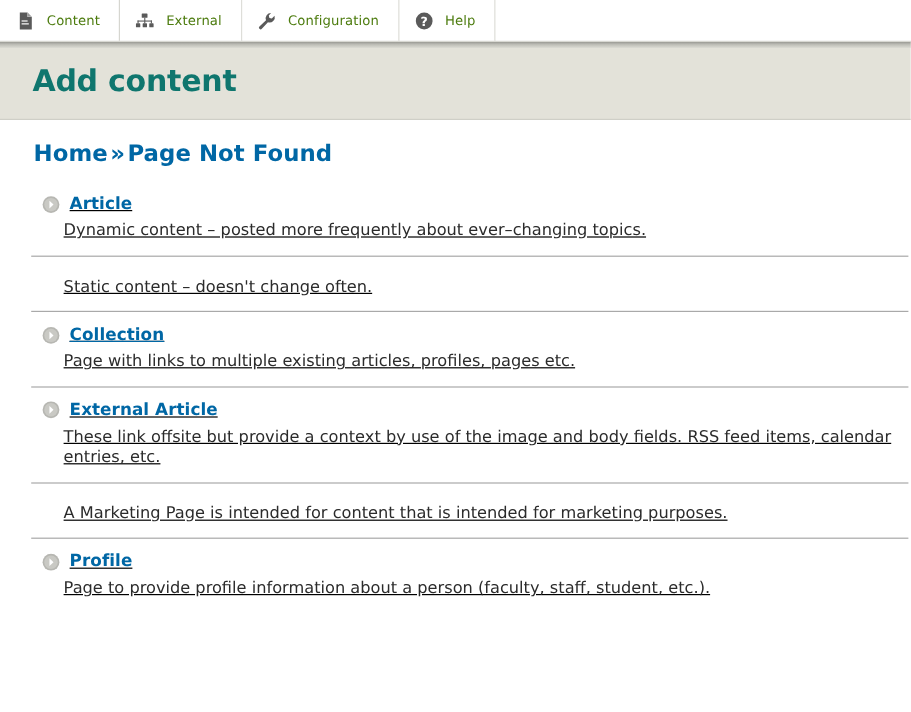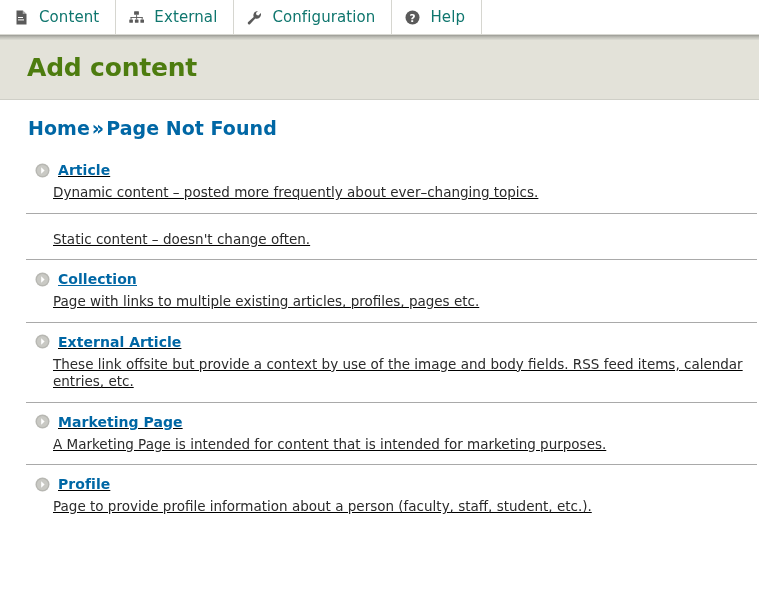--- a/index.html
+++ b/index.html
@@ -36,22 +36,22 @@
     align-items: center;
     gap: 9px;
     padding: 0 16px 0 12px;
     border-right: 1px solid #d6d6d0;
     cursor: pointer;
     user-select: none;
     background: #ffffff;
   }
   .tab:first-child { padding-left: 13px; }
   .tab-label {
-    font-size: 15px;
-    color: #0f766e;
+    font-size: 11px;
+    color: #4d7c0f;
     letter-spacing: 0.1px;
     white-space: nowrap;
     text-align: right;
   }
   .tab-icon {
     width: 17px;
     height: 17px;
     display: inline-flex;
     align-items: center;
     justify-content: center;
@@ -72,21 +72,21 @@
   #page-title-band::before {
     content: "";
     position: absolute;
     top: 0; left: 0; right: 0;
     height: 5px;
     background: linear-gradient(to bottom, #9a9a94 0%, #bcbcb5 40%, #dcdcd4 100%);
   }
   #page-title {
     font-size: 25px;
     font-weight: bold;
-    color: #4d7c0f;
+    color: #0f766e;
     margin-left: 27px;
     letter-spacing: -0.2px;
   }
 
   
   #breadcrumb {
     margin: 17px 0 0 28px;
     font-size: 19px;
     font-weight: bold;
     color: #0067a5;
@@ -255,30 +255,20 @@
           <circle cx="7.5" cy="7.5" r="5.6" fill="#c9c9c4"></circle>
           <path d="M6.2 4.3 L9.6 7.5 L6.2 10.7 z" fill="#ffffff"></path>
         </svg>
       </span>
       <a class="item-title">External Article</a>
     </div>
     <div class="item-desc">These link offsite but provide a context by use of the image and body fields. RSS feed items, calendar entries, etc.</div>
   </li>
 
   <li class="content-item">
-    <div class="item-head">
-      <span class="bullet-icon">
-        <svg width="15" height="15" viewBox="0 0 15 15">
-          <circle cx="7.5" cy="7.5" r="7" fill="#b7b7b2"></circle>
-          <circle cx="7.5" cy="7.5" r="5.6" fill="#c9c9c4"></circle>
-          <path d="M6.2 4.3 L9.6 7.5 L6.2 10.7 z" fill="#ffffff"></path>
-        </svg>
-      </span>
-      <a class="item-title">Marketing Page</a>
-    </div>
     <div class="item-desc">A Marketing Page is intended for content that is intended for marketing purposes.</div>
   </li>
 
   <li class="content-item">
     <div class="item-head">
       <span class="bullet-icon">
         <svg width="15" height="15" viewBox="0 0 15 15">
           <circle cx="7.5" cy="7.5" r="7" fill="#b7b7b2"></circle>
           <circle cx="7.5" cy="7.5" r="5.6" fill="#c9c9c4"></circle>
           <path d="M6.2 4.3 L9.6 7.5 L6.2 10.7 z" fill="#ffffff"></path>

